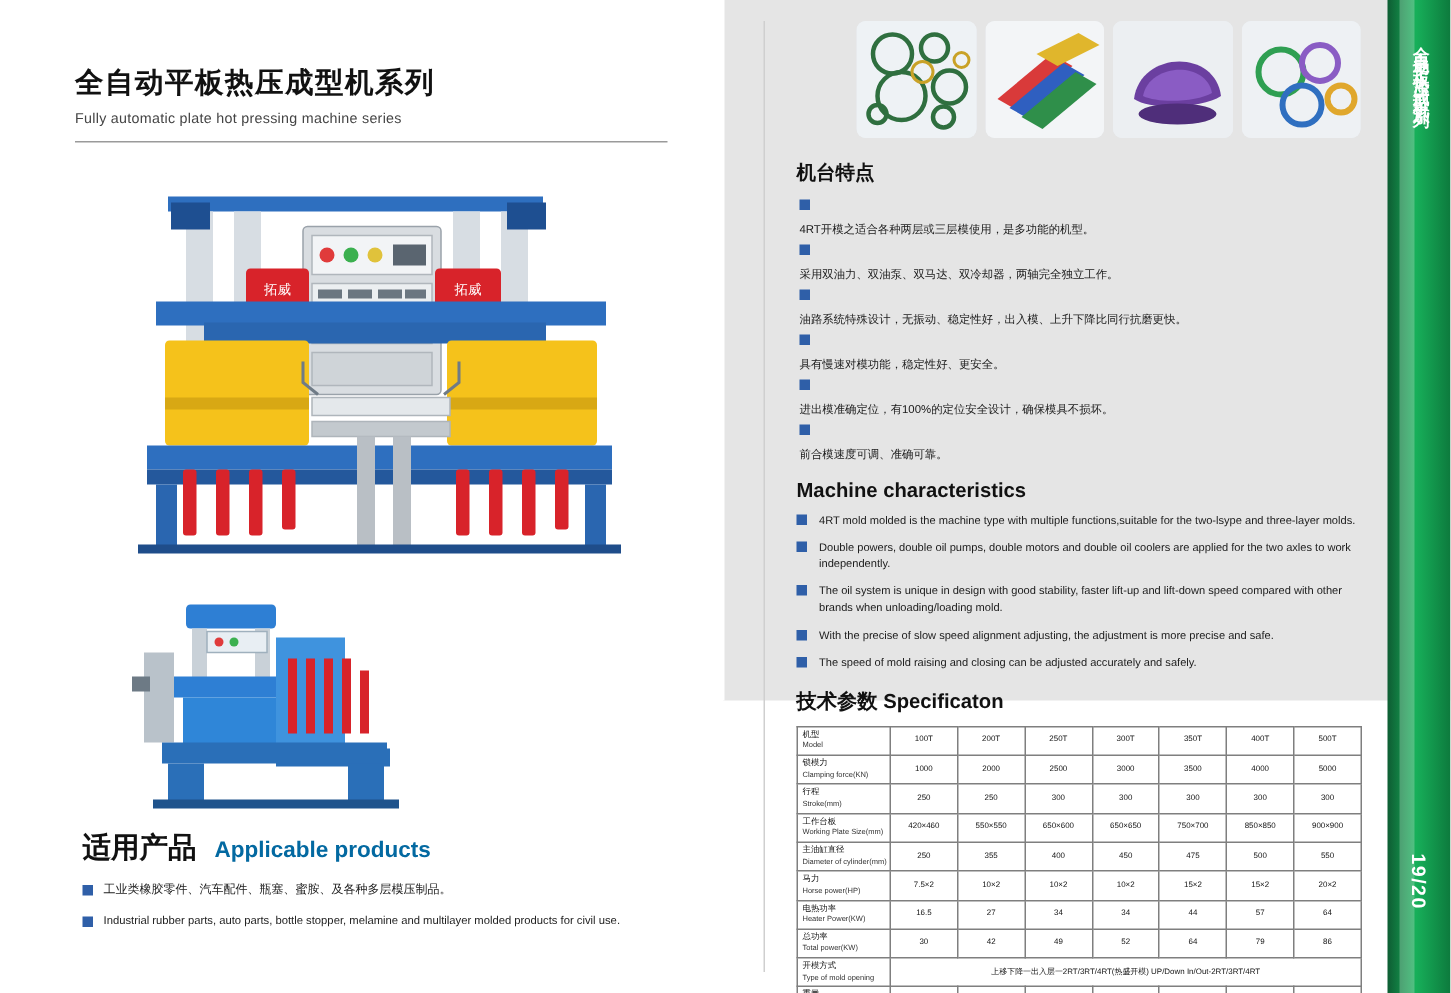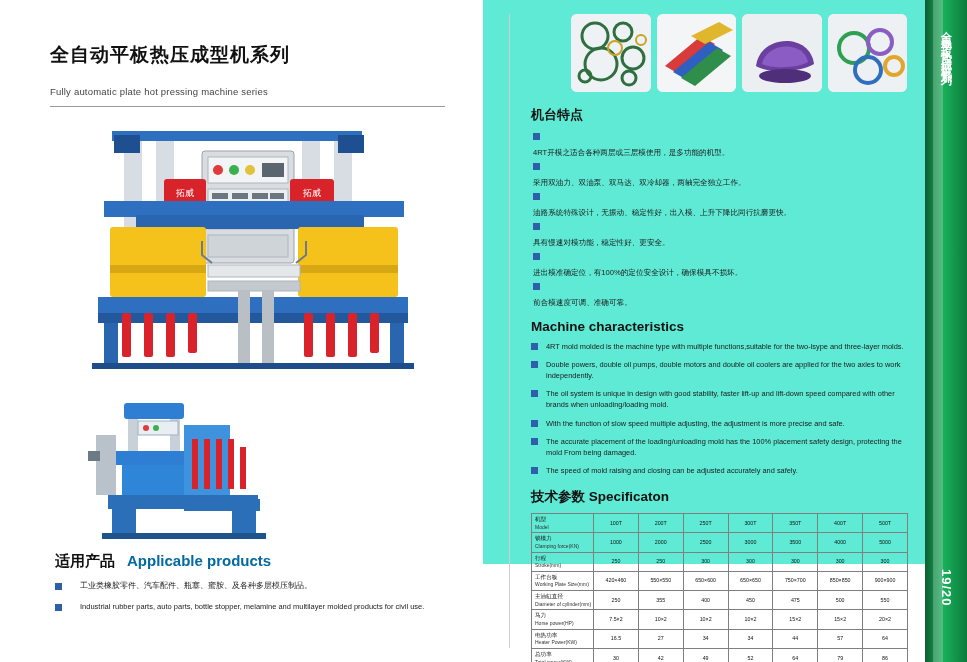--- a/index.html
+++ b/index.html
@@ -21,53 +21,53 @@
     width: 482px; height: 662px;
     position: relative;
     background: #ffffff;
     padding: 42px 30px 0 50px;
   }
   .title-cn {
     font-size: 19px; font-weight: bold; color: #111;
     letter-spacing: 1px;
   }
   .title-en {
-    font-size: 9.5px; color: #444; margin-top: 18px; letter-spacing: .2px;
+    font-size: 9.5px; color: #444; margin-top: 6px; letter-spacing: .2px;
   }
   .title-rule {
     margin-top: 9px; height: 1px; background: #9a9a9a; width: 395px;
   }
 
   
   .machine-big {
     position: absolute; left: 52px; top: 115px; width: 400px; height: 260px;
   }
   .machine-small {
     position: absolute; left: 72px; top: 395px; width: 230px; height: 150px;
   }
 
   .applicable {
     position: absolute; left: 55px; top: 552px; width: 400px;
   }
   .applicable-head {
     display: flex; align-items: baseline; gap: 12px;
   }
-  .ap-cn { font-size: 15px; font-weight: bold; color: #111; }
+  .ap-cn { font-size: 19px; font-weight: bold; color: #111; }
   .ap-en { font-size: 15px; font-weight: bold; color: #0369a1; }
-  .ap-row { display: flex; gap: 18px; margin-top: 9px; align-items: flex-start; }
+  .ap-row { display: flex; gap: 7px; margin-top: 9px; align-items: flex-start; }
   .bullet-blue {
     width: 7px; height: 7px; background: #2f5fa8; flex: none; margin-top: 3px;
   }
   .ap-txt-cn { font-size: 8px; color: #222; line-height: 1.5; }
   .ap-txt-en { font-size: 7.5px; color: #222; line-height: 1.5; }
 
   
   .right {
-    width: 485px; height: 564px; position: relative;
-    background: #5eead4;
+    width: 485px; height: 467px; position: relative;
+    background: #e5e5e5;
     border-left: 1px solid #ffffff;
     padding: 14px 60px 0 48px;
   }
   .right::before {
     content: ""; position: absolute; left: 26px; top: 14px;
     width: 1px; height: 634px; background: #cfcfcf;
   }
 
   
   .photo-strip {
@@ -354,25 +354,21 @@
       <div class="feat-en">
           <span class="bullet-blue"></span>
           <span class="feat-en-txt">Double powers, double oil pumps, double motors and double oil coolers are applied for the two axles to work independently.</span>
         </div>
       <div class="feat-en">
           <span class="bullet-blue"></span>
           <span class="feat-en-txt">The oil system is unique in design with good stability, faster lift-up and lift-down speed compared with other brands when unloading/loading mold.</span>
         </div>
       <div class="feat-en">
           <span class="bullet-blue"></span>
-          <span class="feat-en-txt">With the function of slow speed multiple adjusting, the adjustment is more precise and safe.</span>
-        </div>
-      <div class="feat-en">
-          <span class="bullet-blue"></span>
-          <span class="feat-en-txt">The accurate placement of the loading/unloading mold has the 100% placement safety design, protecting the mold From being damaged.</span>
+          <span class="feat-en-txt">With the precise of slow speed alignment adjusting, the adjustment is more precise and safe.</span>
         </div>
       <div class="feat-en">
           <span class="bullet-blue"></span>
           <span class="feat-en-txt">The speed of mold raising and closing can be adjusted accurately and safely.</span>
         </div>
     </div>
 
     <div class="spec-head">
       <span>技术参数</span>
       <span>Specificaton</span>

